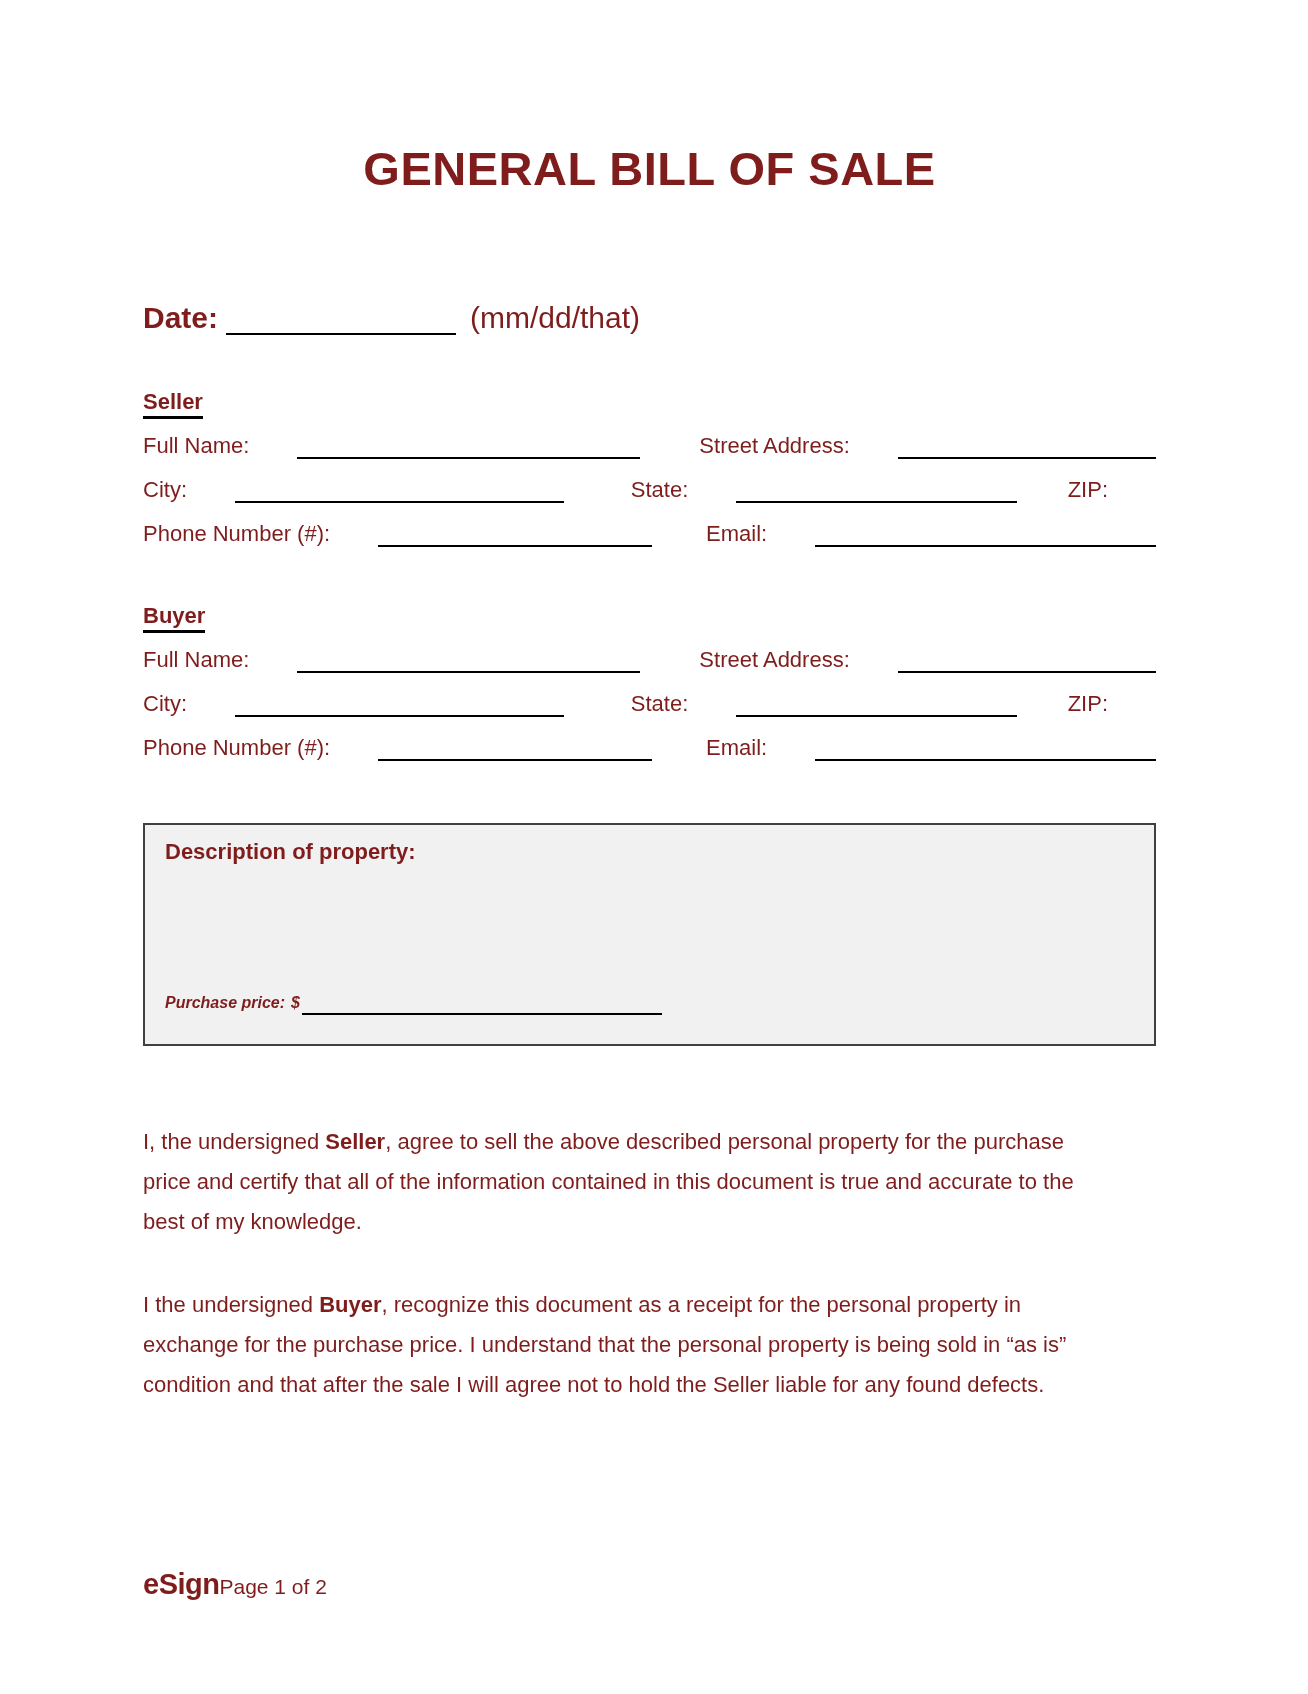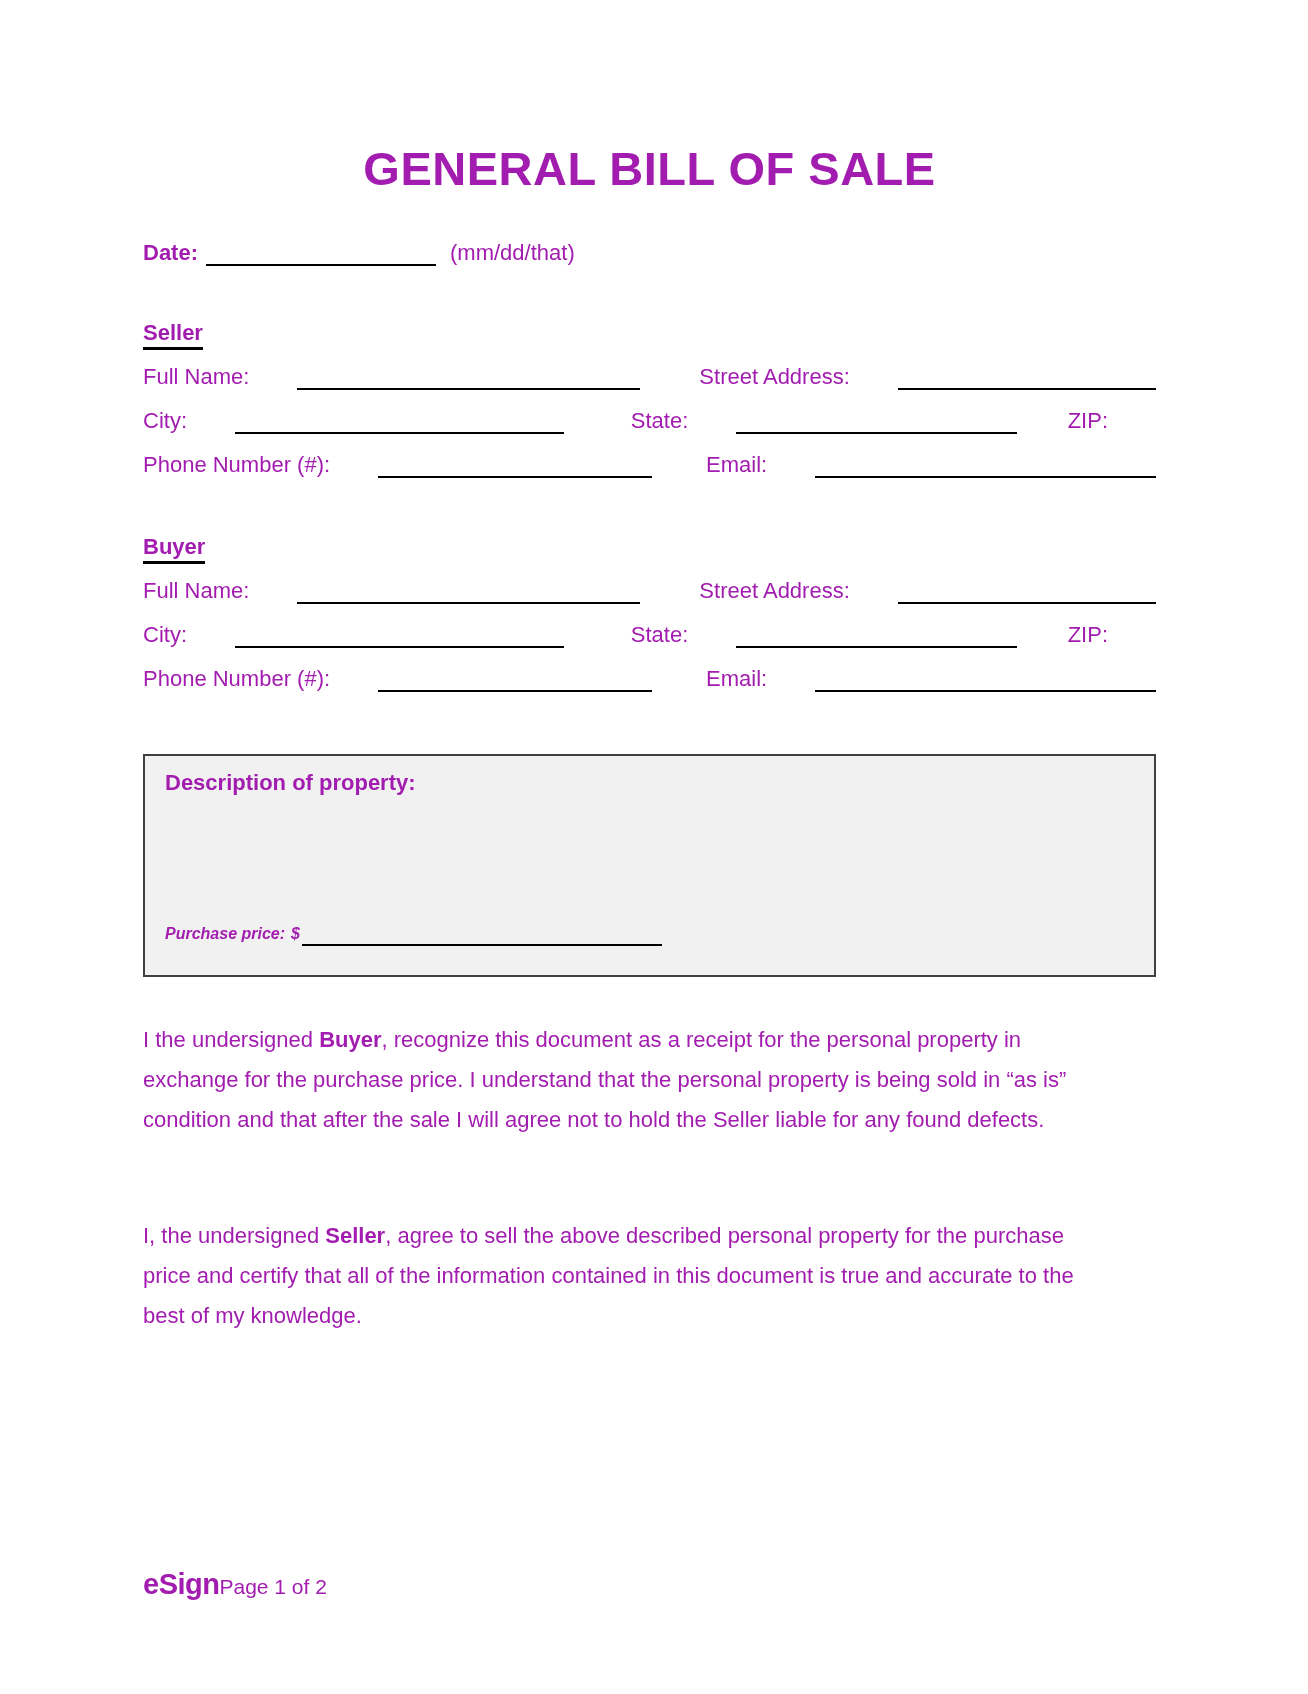--- a/index.html
+++ b/index.html
@@ -3,44 +3,44 @@
 <meta charset="utf-8">
 <style>
   * { box-sizing: border-box; }
   html, body { margin: 0; padding: 0; background: #e8e8e8; }
   .page {
     position: relative;
     width: 1308px;
     height: 1694px;
     background: #ffffff;
     font-family: "Liberation Sans", "DejaVu Sans", sans-serif;
-    color: #a21caf;
+    color: #7f1d1d;
     margin: 0 auto;
     overflow: hidden;
   }
   .content {
     position: absolute;
     left: 143px;
     right: 152px;
     top: 0;
   }
   .doc-title {
     margin: 0;
     padding-top: 142px;
     text-align: center;
     font-size: 47px;
     line-height: 54px;
     font-weight: bold;
     letter-spacing: 0.5px;
   }
   .date-row {
-    margin-top: 44px;
+    margin-top: 113px;
     display: flex;
     align-items: flex-end;
-    font-size: 22px;
+    font-size: 30px;
     height: 26px;
   }
   .date-row .lbl { font-weight: bold; }
   .line {
     display: inline-block;
     border-bottom: 2px solid #000000;
     height: 24px;
     margin-left: 8px;
     overflow: hidden;
     white-space: nowrap;
@@ -200,27 +200,27 @@
     <div class="property-box">
       <div class="box-label">Description of property:</div>
       <div class="description-area"></div>
       <div class="pp-row">
         <span class="lbl">Purchase price:</span>
           <span class="pp-currency">$</span>
           <span class="line w360"></span>
       </div>
     </div>
 
+    <p class="clause"><span>I, the undersigned </span><b>Seller</b><span>, agree to sell the above described personal property for the purchase
+price and certify that all of the information contained in this document is true and accurate to the
+best of my knowledge.</span></p>
+
     <p class="clause second"><span>I the undersigned </span><b>Buyer</b><span>, recognize this document as a receipt for the personal property in
 exchange for the purchase price. I understand that the personal property is being sold in “as is”
 condition and that after the sale I will agree not to hold the Seller liable for any found defects.</span></p>
-
-    <p class="clause"><span>I, the undersigned </span><b>Seller</b><span>, agree to sell the above described personal property for the purchase
-price and certify that all of the information contained in this document is true and accurate to the
-best of my knowledge.</span></p>
 
   </div>
 
   <div class="footer">
     <span class="brand">eSign</span>
     <span class="page-indicator">Page 1 of 2</span>
   </div>
 </div>
 
 </body></html>

